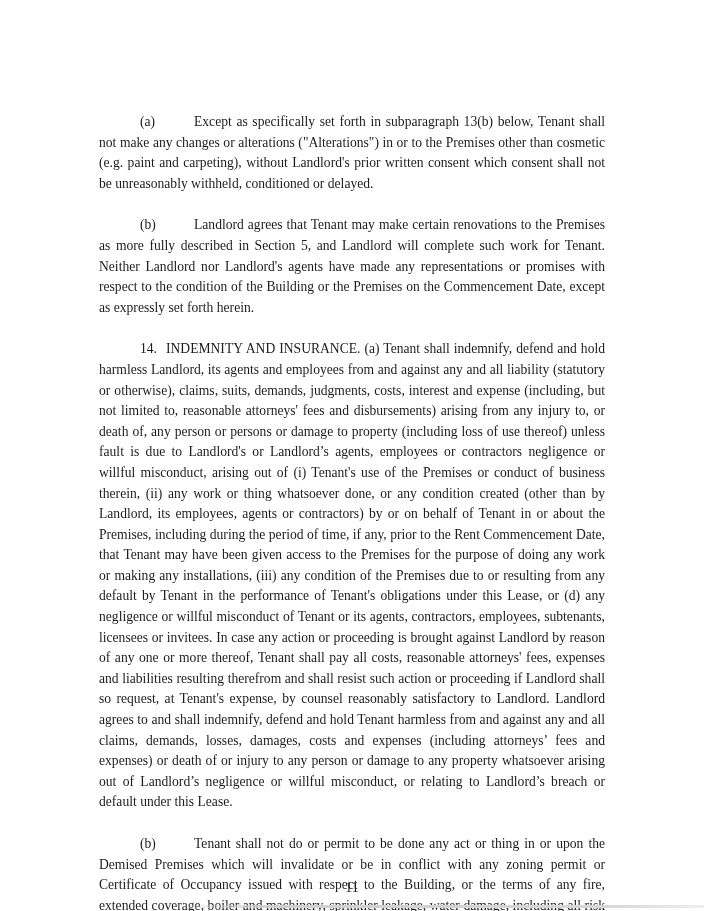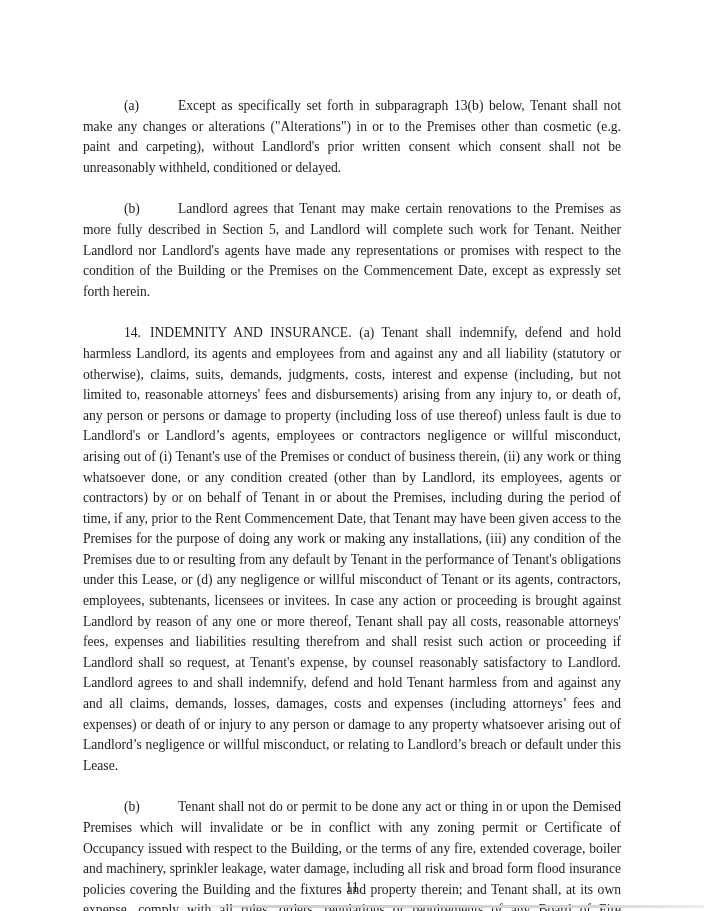--- a/index.html
+++ b/index.html
@@ -4,21 +4,21 @@
 <style>
   html, body { margin:0; padding:0; }
   body {
     width:704px; height:911px; background:#ffffff; position:relative; overflow:hidden;
     font-family:"Liberation Serif", "DejaVu Serif", serif; color:#1c1c1c;
   }
   .page {
     position:absolute; left:83px; top:96px; width:538px;
     font-size:13.6px; line-height:20.6px;
   }
-  .para { text-align:justify; margin:0; }
+  .para { text-align:justify; margin:16px; }
   .para + .para { margin-top:21px; }
   .ind { display:inline-block; width:41px; }
   .lbl { display:inline-block; width:54px; }
   .num { display:inline-block; width:26px; }
   .heading { font-weight:normal; }
   .page-number {
     position:absolute; top:845px; left:0; width:704px; text-align:center;
     font-size:14px;
     margin-top:35px;
   }

